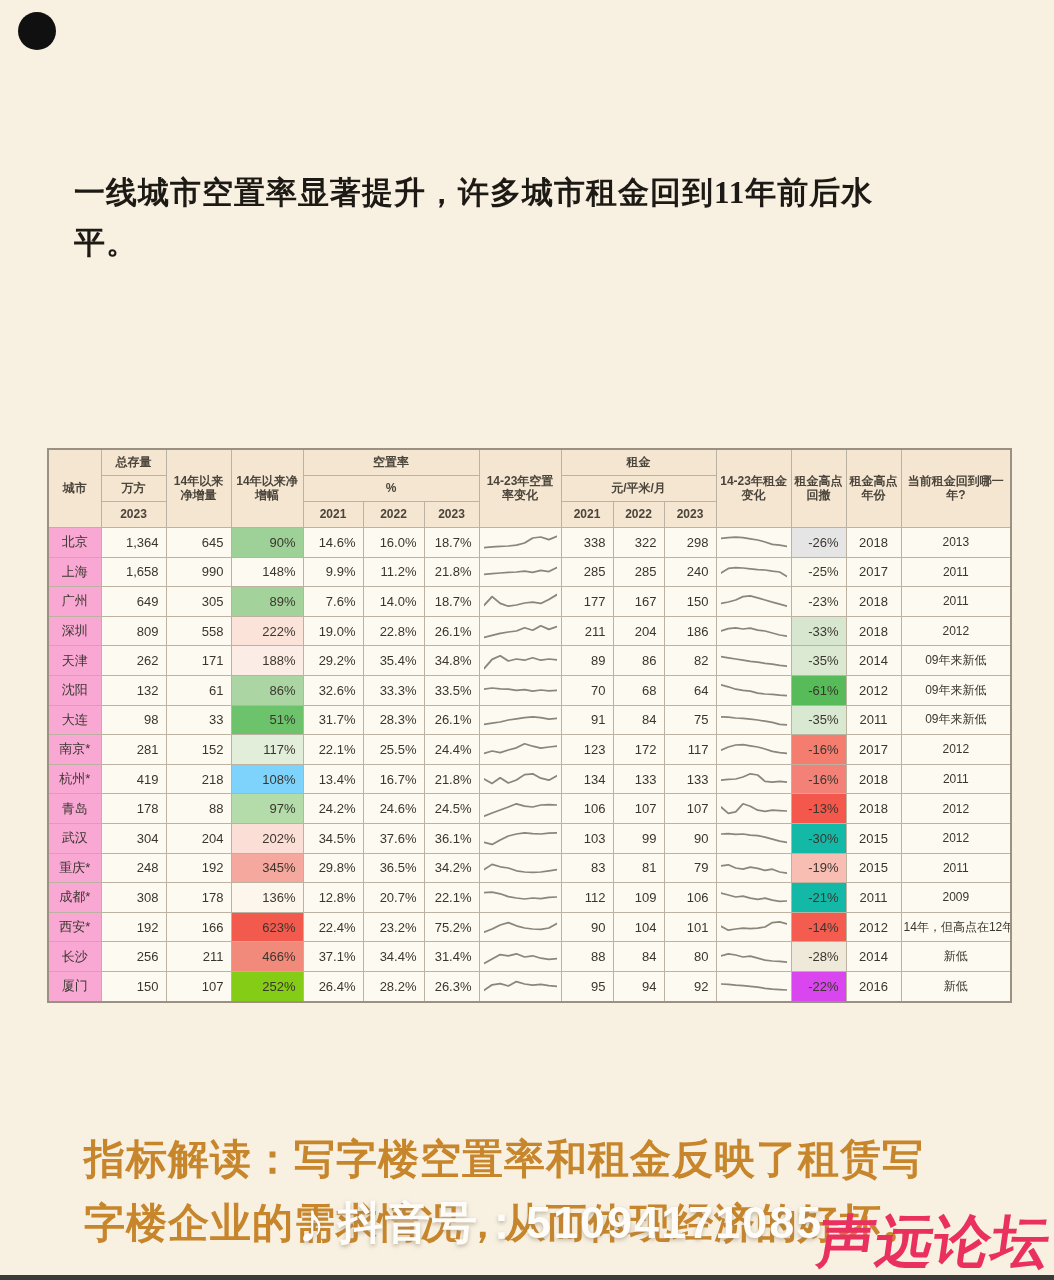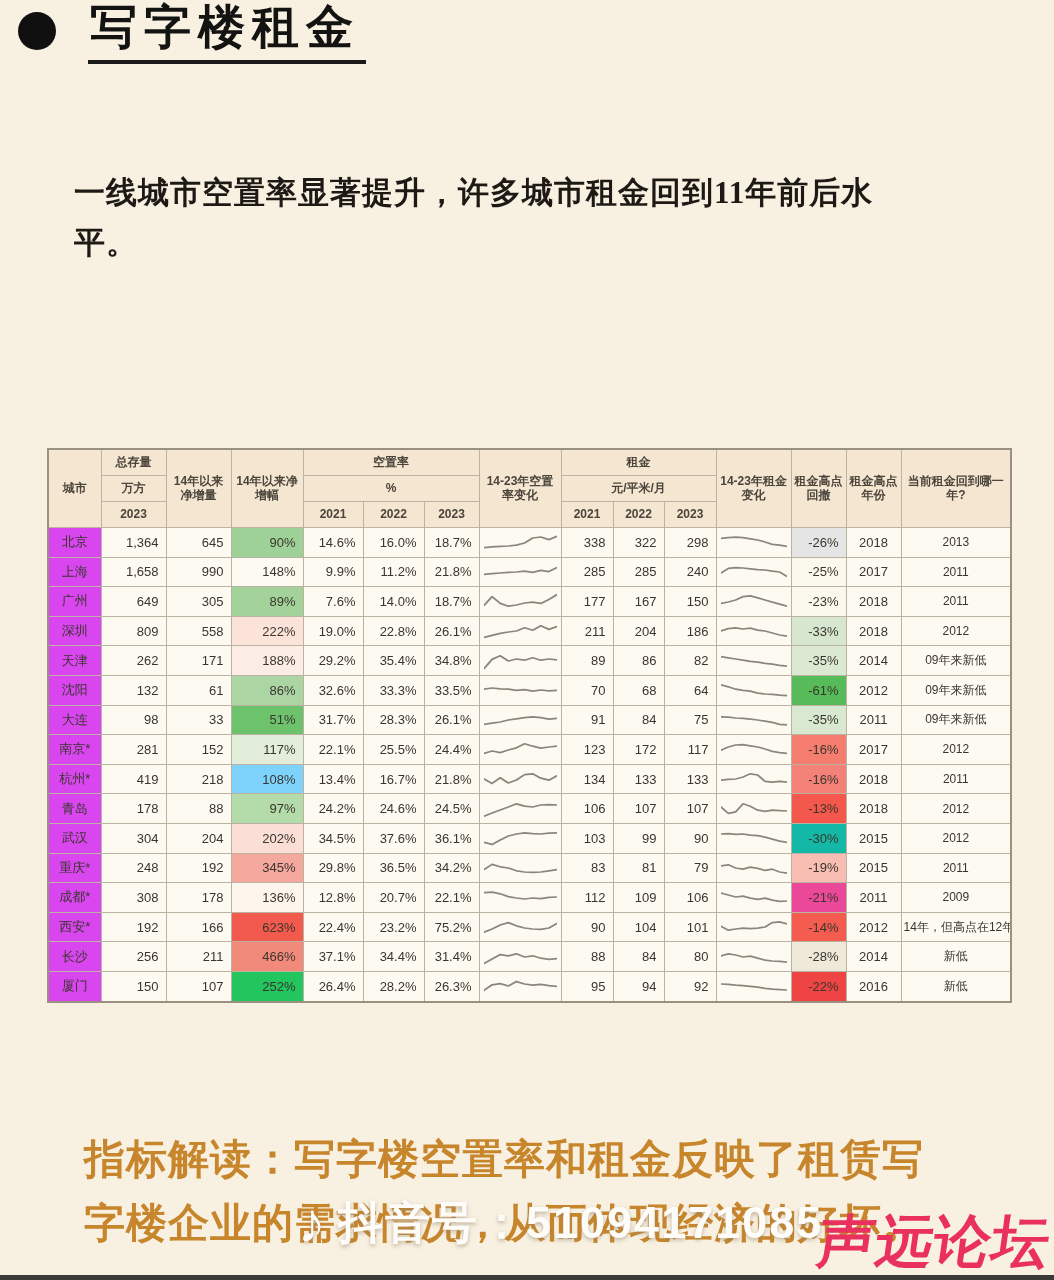--- a/index.html
+++ b/index.html
@@ -25,21 +25,21 @@
   
   .table-wrap{position:absolute;left:47px;top:448px;}
   table{border-collapse:collapse;table-layout:fixed;width:963px;background:#fdfaf1;
         border:2px solid #9a9183;}
   th,td{border:1px solid #bcb2a1;overflow:hidden;}
   thead th{
     background:#f5e6d2;color:#4a443a;font-weight:600;font-size:12px;
     padding:1px 2px;line-height:1.15;word-break:break-all;height:23px;
   }
   tbody td{height:24.6px;padding:0 7px;font-size:13px;color:#3a362e;background:#fdfaf1;}
-  td.city{background:#d946ef;text-align:center;padding:0 2px;}
+  td.city{background:#f9a8d4;text-align:center;padding:0 2px;}
   td.num{text-align:right;}
   td.ctr{text-align:center;}
   td.trend{padding:2px 4px;}
   td.trend svg{width:100%;height:20px;display:block;}
   td.back{font-size:12px;white-space:nowrap;text-align:center;padding:0 2px;}
   
   .footer-note{
     position:absolute;top:1128px;left:84px;width:880px;
     font-family:"Liberation Serif","DejaVu Serif",serif;
     font-size:41px;font-weight:bold;color:#c8862c;line-height:1.55;letter-spacing:1px;
@@ -59,21 +59,20 @@
     font-family:"Liberation Sans","DejaVu Sans",sans-serif;
   }
   
   .bottom-line{position:absolute;left:0;bottom:0;width:100%;height:5px;background:#3a3a38;}
 </style>
 </head>
 <body>
 
 <div class="title-row">
   <div class="bullet"></div>
-  <h1 class="page-title">写字楼租金</h1>
 </div>
 
 <div class="subtitle">一线城市空置率显著提升，许多城市租金回到11年前后水平。</div>
 
 <div class="table-wrap">
   <table>
     <colgroup>
       <col style="width:53px">
         <col style="width:65px">
         <col style="width:65px">
@@ -434,21 +433,21 @@
             </svg>
           </td>
           <td class="num">112</td>
           <td class="num">109</td>
           <td class="num">106</td>
           <td class="trend">
             <svg viewBox="0 0 100 30" preserveAspectRatio="none">
               <polyline points="0.0,9.0 11.1,12.0 22.2,15.0 33.3,13.8 44.4,16.8 55.6,18.6 66.7,16.8 77.8,19.8 88.9,21.6 100.0,21.0" fill="none" stroke="#8b867c" stroke-width="2.6" stroke-linejoin="round" stroke-linecap="round"></polyline>
             </svg>
           </td>
-          <td class="num" style="background:#ec4899">-21%</td>
+          <td class="num" style="background:#14b8a6">-21%</td>
           <td class="ctr">2011</td>
           <td class="back">2009</td>
         </tr>
         <tr>
           <td class="city">西安*</td>
           <td class="num">192</td>
           <td class="num">166</td>
           <td class="num" style="background:#f25a4e">623%</td>
           <td class="num">22.4%</td>
           <td class="num">23.2%</td>
@@ -492,38 +491,38 @@
             </svg>
           </td>
           <td class="num" style="background:#efe9da">-28%</td>
           <td class="ctr">2014</td>
           <td class="back">新低</td>
         </tr>
         <tr>
           <td class="city">厦门</td>
           <td class="num">150</td>
           <td class="num">107</td>
-          <td class="num" style="background:#22c55e">252%</td>
+          <td class="num" style="background:#84cc16">252%</td>
           <td class="num">26.4%</td>
           <td class="num">28.2%</td>
           <td class="num">26.3%</td>
           <td class="trend">
             <svg viewBox="0 0 100 30" preserveAspectRatio="none">
               <polyline points="0.0,21.6 11.1,13.2 22.2,11.4 33.3,15.0 44.4,8.4 55.6,12.0 66.7,13.8 77.8,12.6 88.9,14.4 100.0,15.6" fill="none" stroke="#8b867c" stroke-width="2.6" stroke-linejoin="round" stroke-linecap="round"></polyline>
             </svg>
           </td>
           <td class="num">95</td>
           <td class="num">94</td>
           <td class="num">92</td>
           <td class="trend">
             <svg viewBox="0 0 100 30" preserveAspectRatio="none">
               <polyline points="0.0,12.0 11.1,12.6 22.2,13.8 33.3,14.4 44.4,15.6 55.6,16.8 66.7,18.6 77.8,19.8 88.9,20.4 100.0,21.0" fill="none" stroke="#8b867c" stroke-width="2.6" stroke-linejoin="round" stroke-linecap="round"></polyline>
             </svg>
           </td>
-          <td class="num" style="background:#ef4444">-22%</td>
+          <td class="num" style="background:#d946ef">-22%</td>
           <td class="ctr">2016</td>
           <td class="back">新低</td>
         </tr>
       </tbody>
   </table>
 </div>
 
 <div class="footer-note">指标解读：写字楼空置率和租金反映了租赁写字楼企业的需求情况，从而体现经济的好坏。</div>
 
 <div class="douyin">

